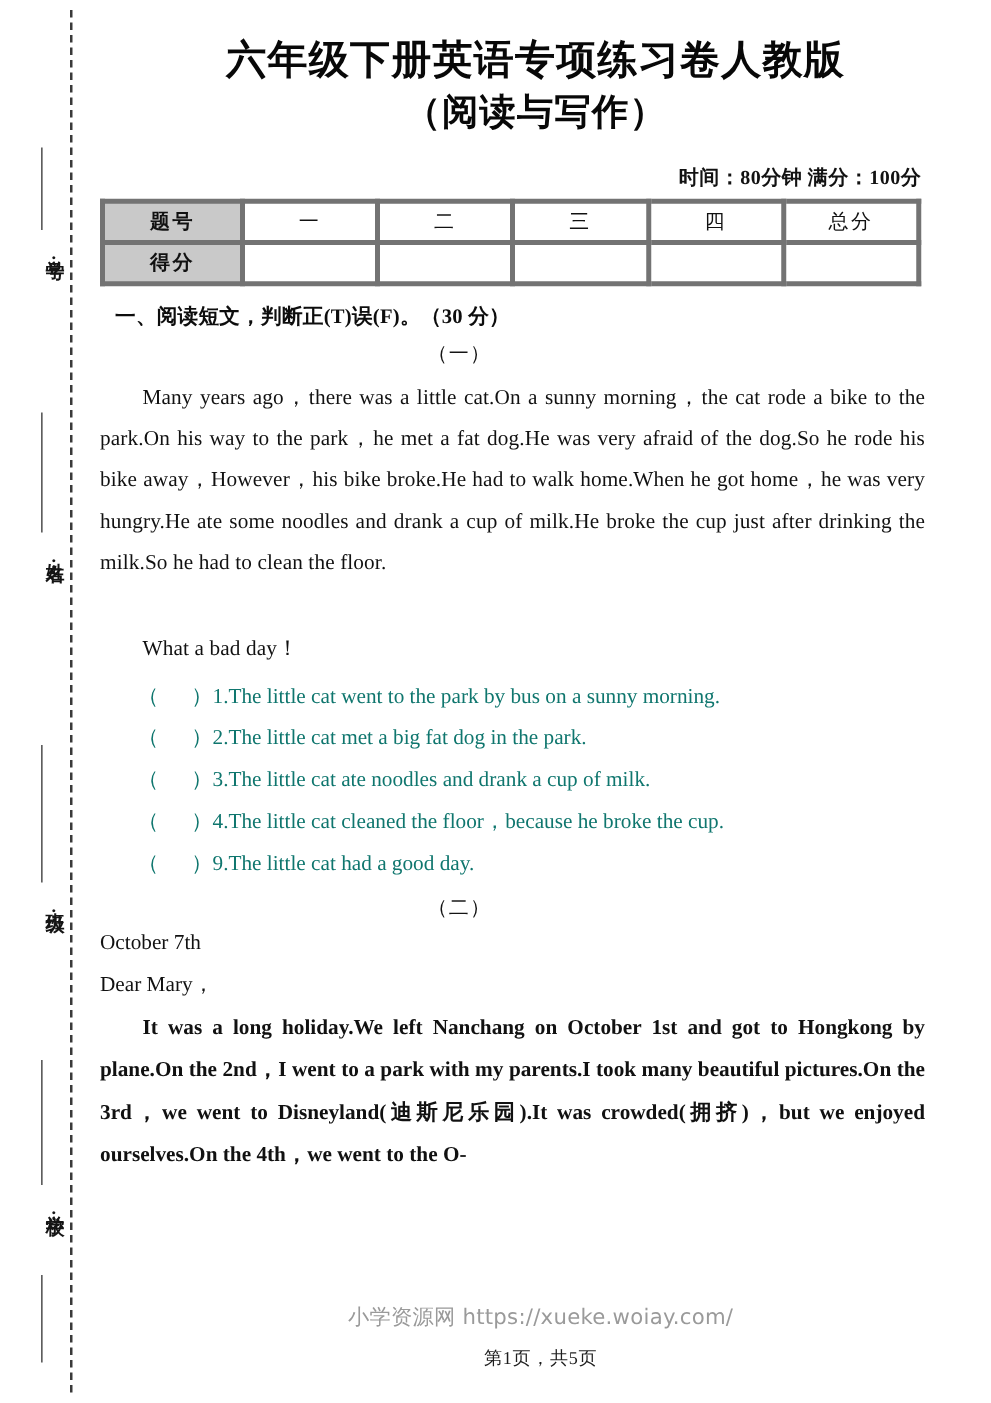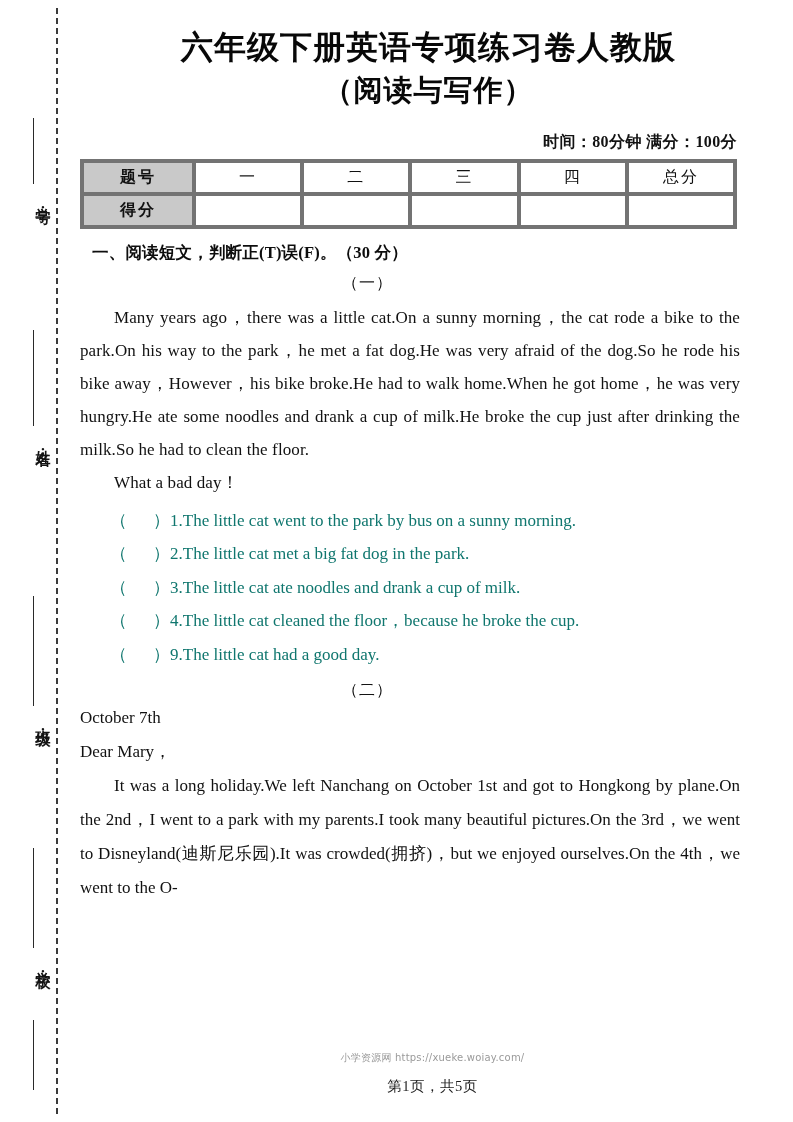--- a/index.html
+++ b/index.html
@@ -135,21 +135,21 @@
     width: 660px;
     font-size: 17px;
     line-height: 33px;
     text-align: justify;
     text-justify: inter-word;
     color: #111;
     letter-spacing: 0.1px;
   }
   .passage.indent { text-indent: 34px; }
   .passage.tight  { margin-top: 0; }
-  .passage.just   { text-align-last: left; }
+  .passage.just   { text-align-last: left; margin-top: 36px; }
 
   
   #tf-list {
     margin: 5px 0 0 8px;
     list-style: none;
     padding: 0;
   }
   #tf-list li {
     font-size: 17px;
     line-height: 33.5px;
@@ -168,32 +168,33 @@
     color: #111;
   }
   .letter-body {
     margin: 0 0 0 8px;
     width: 660px;
     font-size: 17px;
     line-height: 34px;
     text-align: justify;
     text-indent: 34px;
     color: #111;
+    font-weight: bold;
   }
 
   
   #footer {
     position: absolute;
     left: 0; bottom: 26px;
     width: 721px;
     text-align: center;
   }
   #watermark {
     font-family: "DejaVu Sans", "Liberation Sans", sans-serif;
-    font-size: 10px;
+    font-size: 17px;
     color: #9a9a9a;
     letter-spacing: 0.2px;
   }
   #page-number {
     margin-top: 12px;
     font-size: 14.5px;
     color: #1d1d1d;
     letter-spacing: 0.5px;
   }
 </style>

